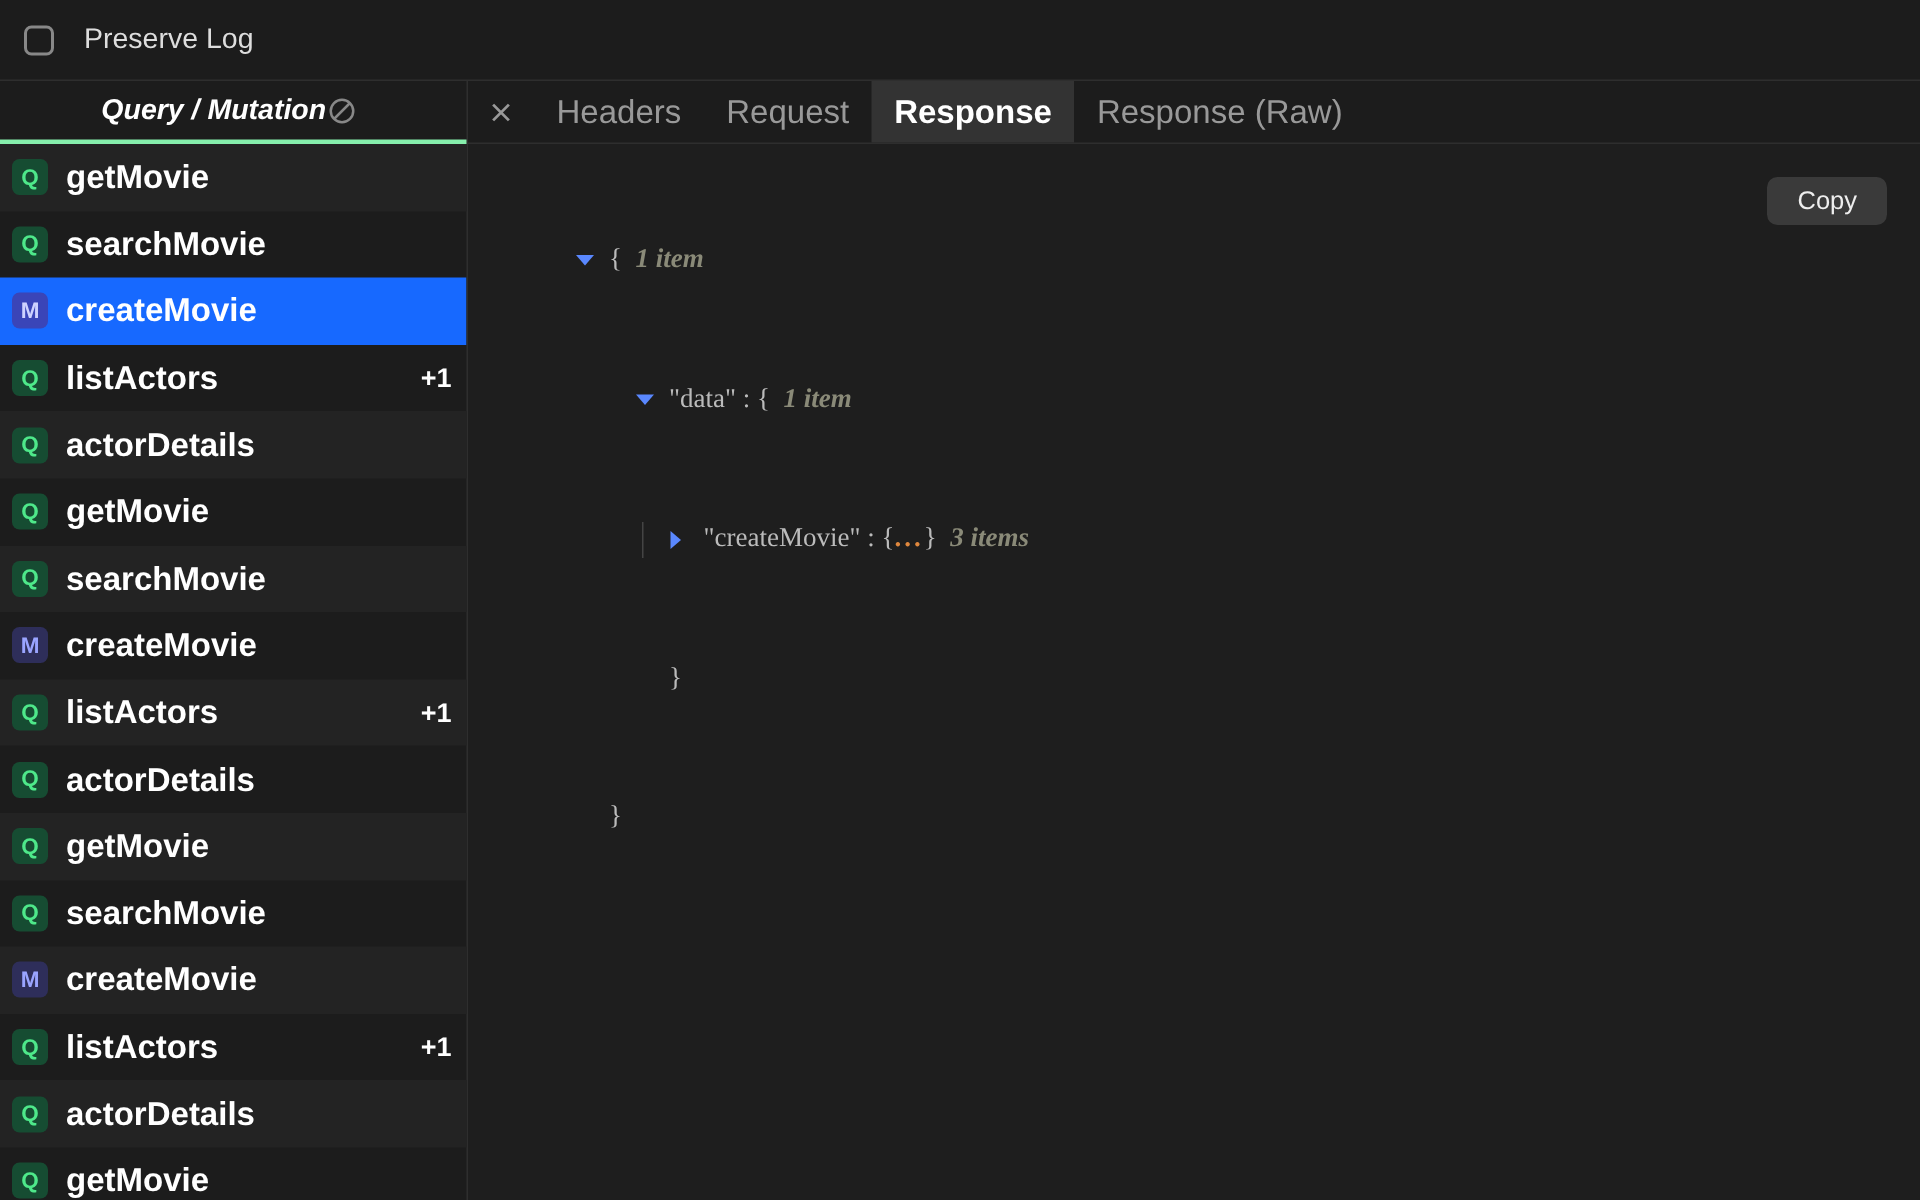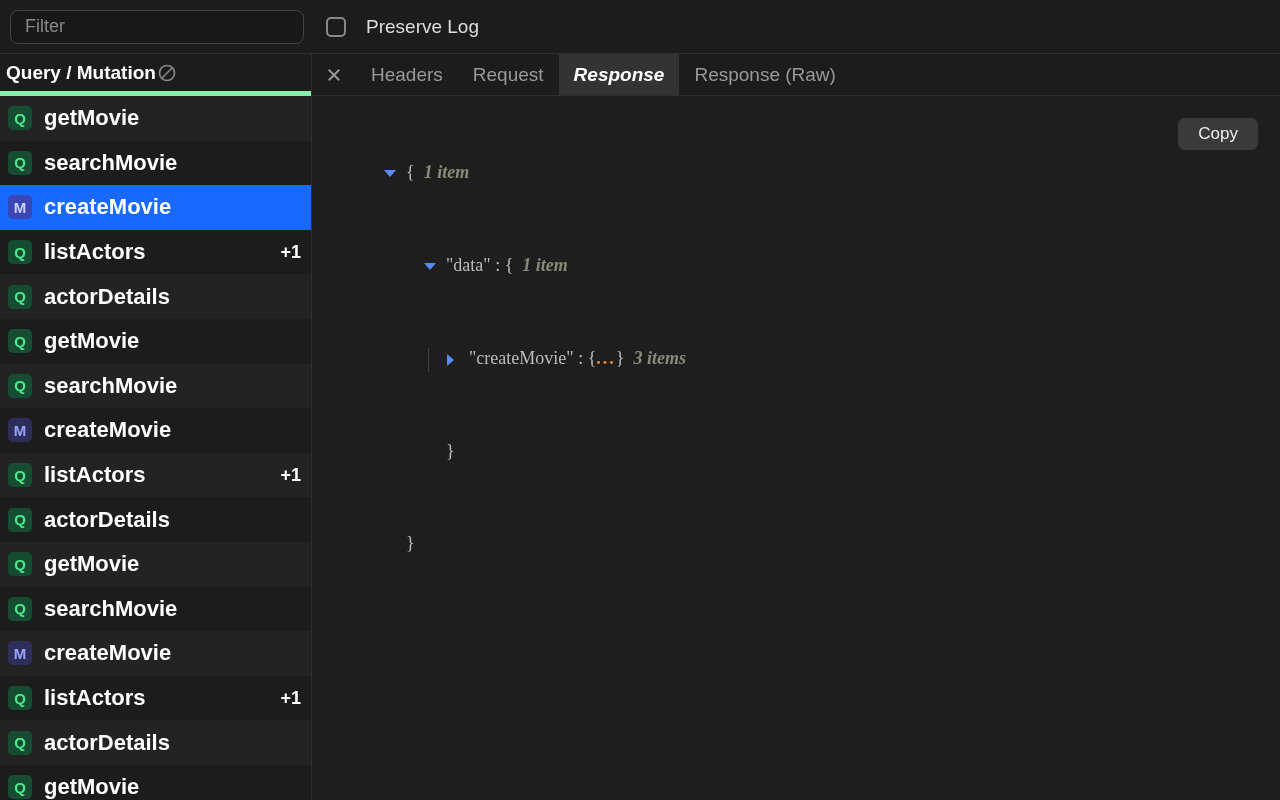--- a/index.html
+++ b/index.html
@@ -68,23 +68,24 @@
       background: #1c1c1c;
       border-right: 1px solid #2e2e2e;
       display: flex;
       flex-direction: column;
       min-height: 0;
     }
     .sidebar-header {
       height: 42px;
       display: flex;
       align-items: center;
-      justify-content: flex-start;
+      justify-content: center;
       padding: 0 10px 0 6px;
-      border-bottom: 5px solid #86efac;
+      border-bottom: 3px solid #86efac;
+      font-style: italic;
     }
     .sidebar-title {
       font-size: 19px;
       font-weight: 700;
       color: #fff;
     }
     .clear-icon {
       width: 22px;
       height: 22px;
       display: flex;
@@ -162,29 +163,28 @@
       align-items: center;
       justify-content: center;
       color: #999;
       cursor: pointer;
     }
     .tab-close svg { display: block; }
     .tab {
       padding: 0 15px;
       display: flex;
       align-items: center;
-      font-size: 19px;
+      font-size: 22px;
       color: #999;
       cursor: pointer;
     }
     .tab.active {
       background: #333;
       color: #fff;
       font-weight: 600;
-      font-style: italic;
     }
 
     .response-body {
       flex: 1;
       position: relative;
       padding: 30px 36px;
       font-family: "SF Mono", Menlo, Consolas, monospace;
       font-size: 18px;
       color: #aaa;
       line-height: 1.72;
@@ -239,21 +239,20 @@
       height: 24px;
       vertical-align: middle;
       margin-left: 4px;
       margin-right: 18px;
     }
   </style>
 </head>
 <body>
 
 <div class="toolbar">
-  <input class="filter-input" placeholder="Filter" style="">
   <label class="checkbox-wrap">
     <span class="checkbox-box"></span>
     <span class="checkbox-label">Preserve Log</span>
   </label>
 </div>
 
 <div class="main">
 
   <div class="sidebar">
     <div class="sidebar-header">

